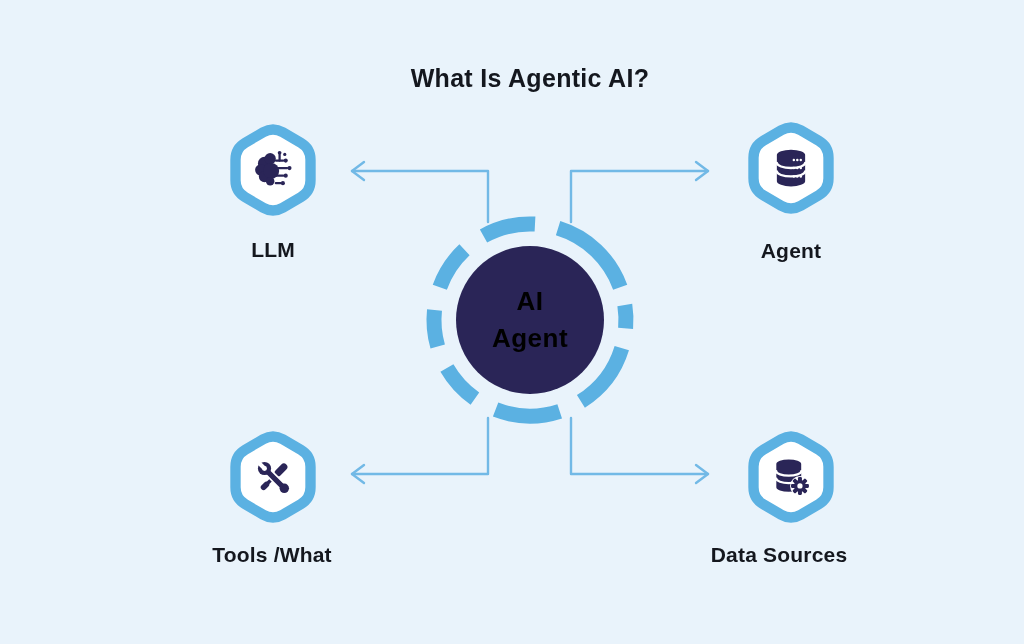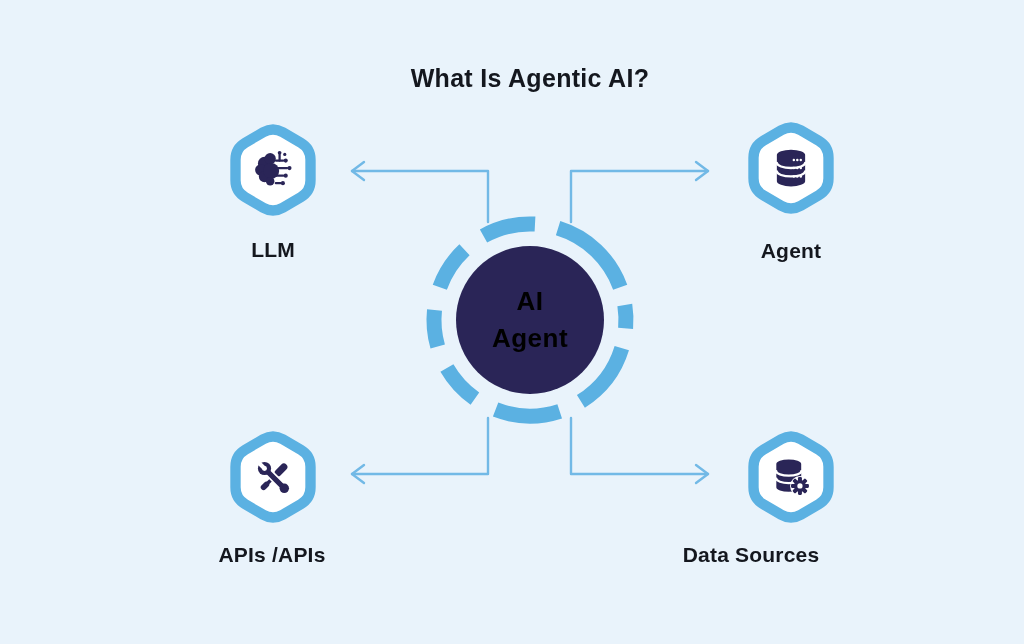--- a/index.html
+++ b/index.html
@@ -43,21 +43,21 @@
   .ink{fill:var(--navy);}
   .ink-line{fill:none;stroke:var(--navy);stroke-linecap:round;}
   .white-line{fill:none;stroke:#ffffff;stroke-linecap:round;}
   .node-label{
     position:absolute;text-align:center;font-weight:700;color:var(--text);
     font-size:21px;line-height:27px;letter-spacing:.2px;
   }
   .label-llm{left:148px;top:236px;width:214px;}
   .label-memory{left:693px;top:237px;width:160px;}
   .label-tools{left:164px;top:541px;width:180px;}
-  .label-data{left:638px;top:541px;width:190px;}
+  .label-data{left:666px;top:541px;width:190px;}
 </style>
 </head>
 <body>
 
 <div class="stage">
 
   <div class="title">What Is Agentic AI?</div>
 
   <svg class="canvas" width="1024" height="644" viewBox="0 0 1024 644">
     <g id="ring-arcs">
@@ -179,16 +179,16 @@
         </g>
         <circle cx="33.5" cy="33.5" r="2.8" fill="#ffffff"></circle>
       </g>
     </svg>
   </div>
 
   <div class="node-label label-llm">
     <div>LLM</div>
   </div>
   <div class="node-label label-memory">Agent</div>
-  <div class="node-label label-tools">APIs /APIs</div>
+  <div class="node-label label-tools">Tools /What</div>
   <div class="node-label label-data">Data Sources</div>
 
 </div>
 
 </body></html>

